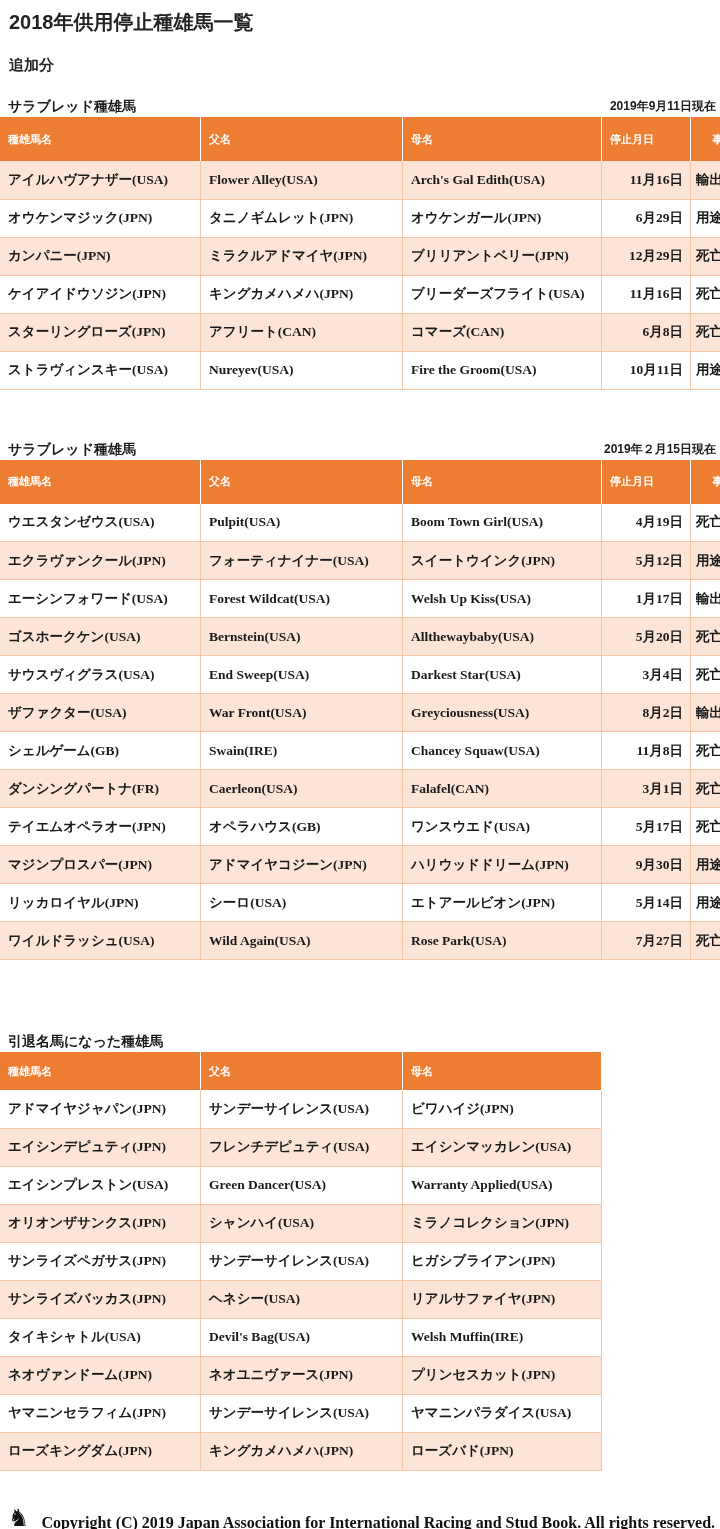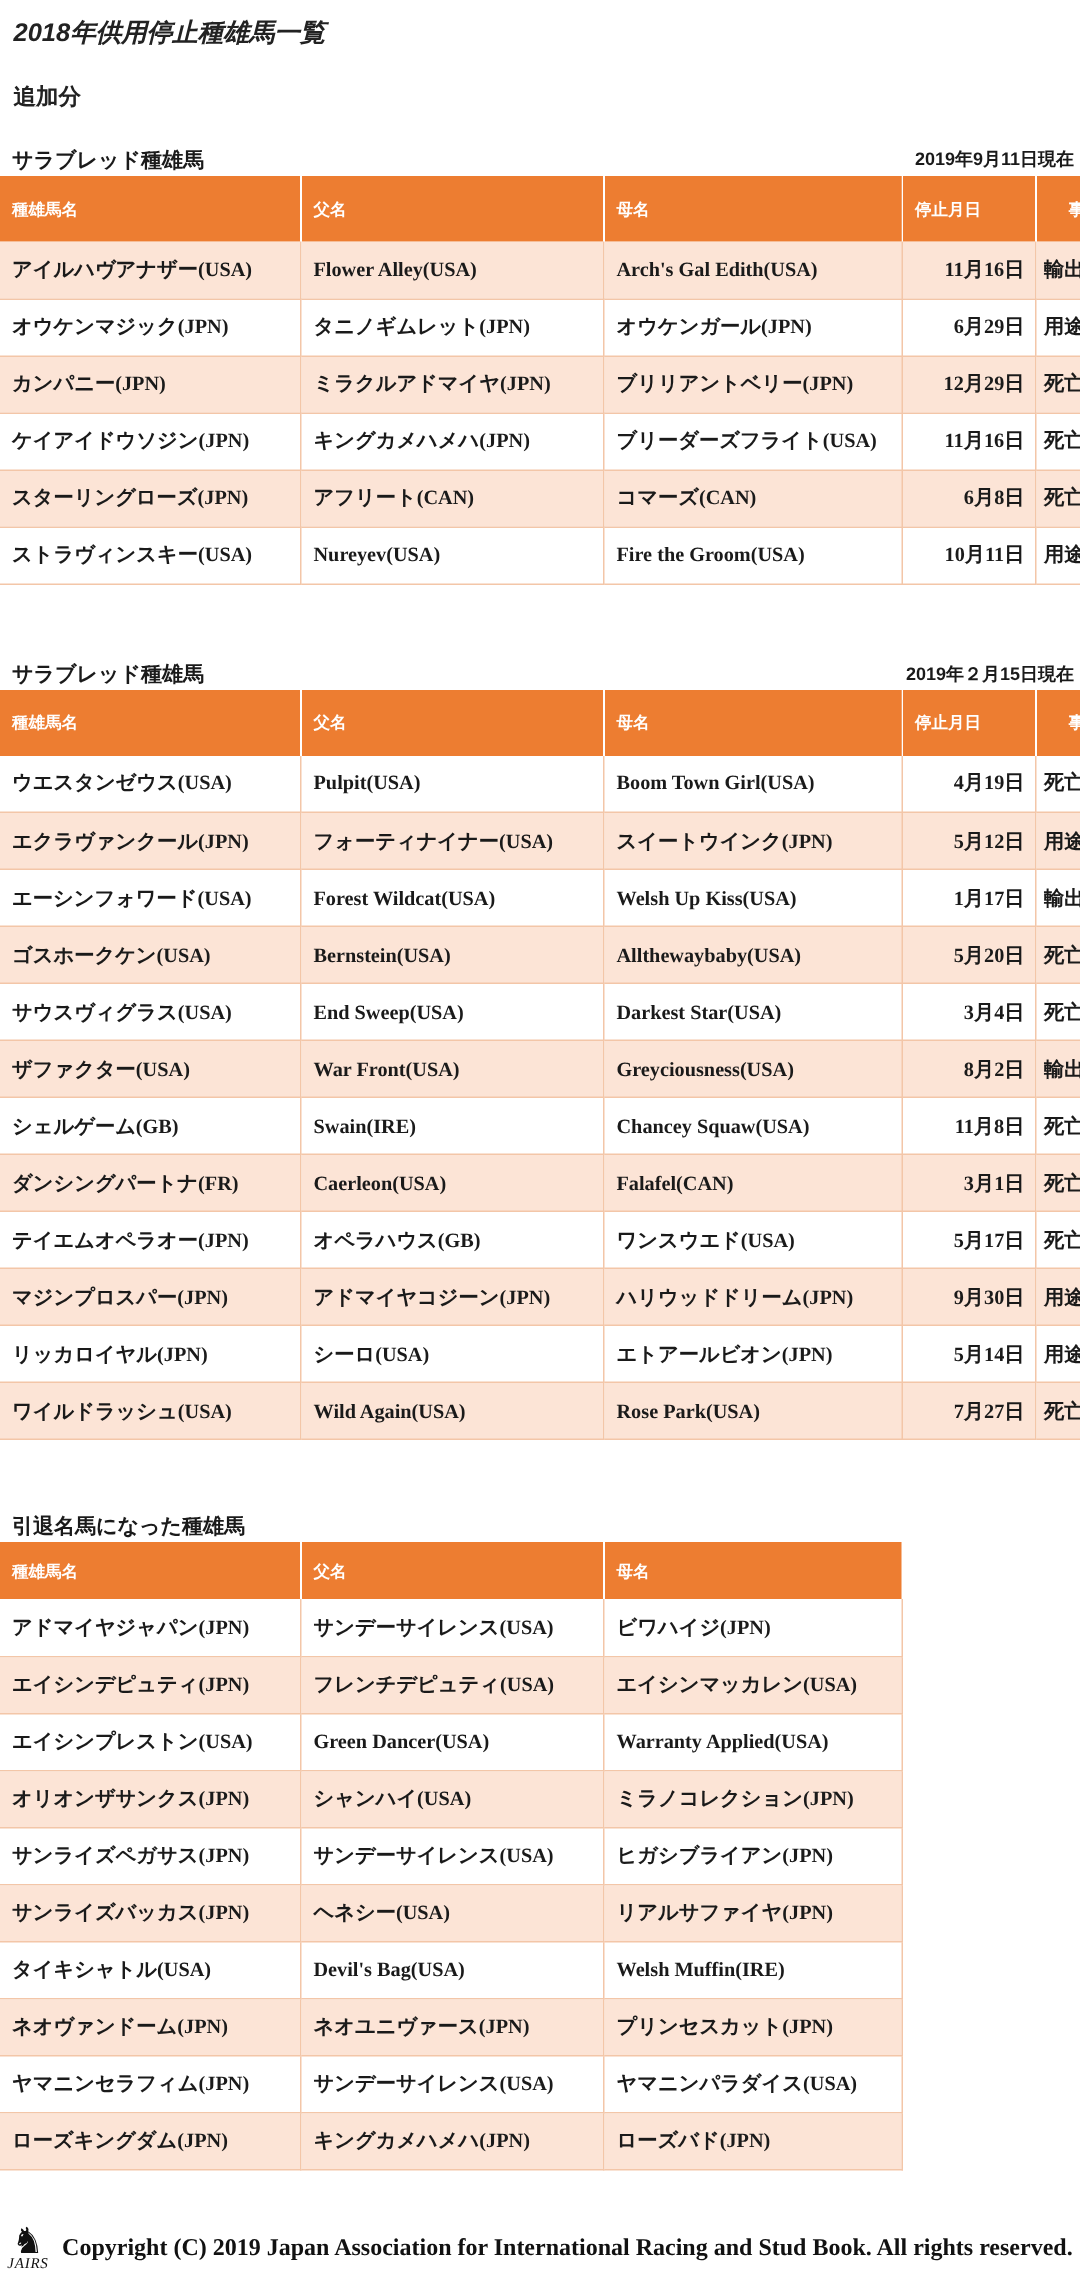--- a/index.html
+++ b/index.html
@@ -10,39 +10,39 @@
   }
   html,body{margin:0;padding:0;}
   body{
     width:720px;height:1529px;box-sizing:border-box;
     background:#ffffff;color:var(--ink);
     font-family:"Liberation Sans","DejaVu Sans",sans-serif;
     overflow:hidden;
   }
   .page-title{
     margin:0;padding:12px 0 0 9px;
-    font-size:17px;font-weight:bold;line-height:20px;color:#222;font-style:italic;
+    font-size:20px;font-weight:bold;line-height:20px;color:#222;
   }
   .page-subtitle{
     margin:24px 0 0 9px;
     font-size:15px;font-weight:bold;line-height:18px;color:#222;
   }
   .section-head{
     display:flex;justify-content:space-between;align-items:center;
     padding:0 4px 2px 8px;
   }
   .section-head .sec-title{
     font-size:14px;font-weight:bold;line-height:18px;
   }
   .section-head .sec-date{
     font-size:12px;font-weight:bold;line-height:18px;
   }
   .sec1{margin-top:23px;}
   .sec2{margin-top:50px;}
-  .sec3{margin-top:48px;}
+  .sec3{margin-top:72px;}
   table{
     border-collapse:collapse;table-layout:fixed;
     margin:0;
   }
   table.cols5{width:720px;}
   table.cols3{width:575px;}
   thead th{
     background:var(--header-bg);color:#ffffff;
     font-family:"Liberation Sans","DejaVu Sans",sans-serif;
     font-size:11px;font-weight:bold;text-align:left;

